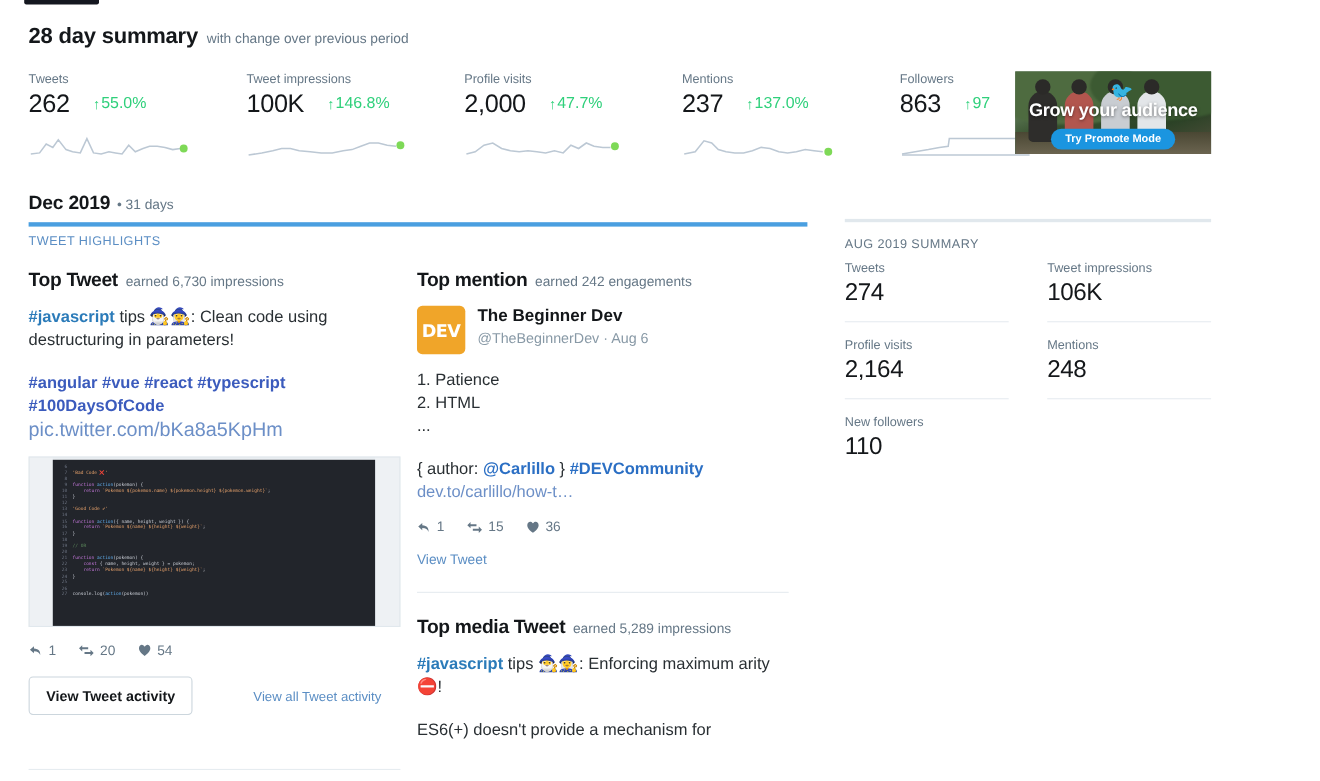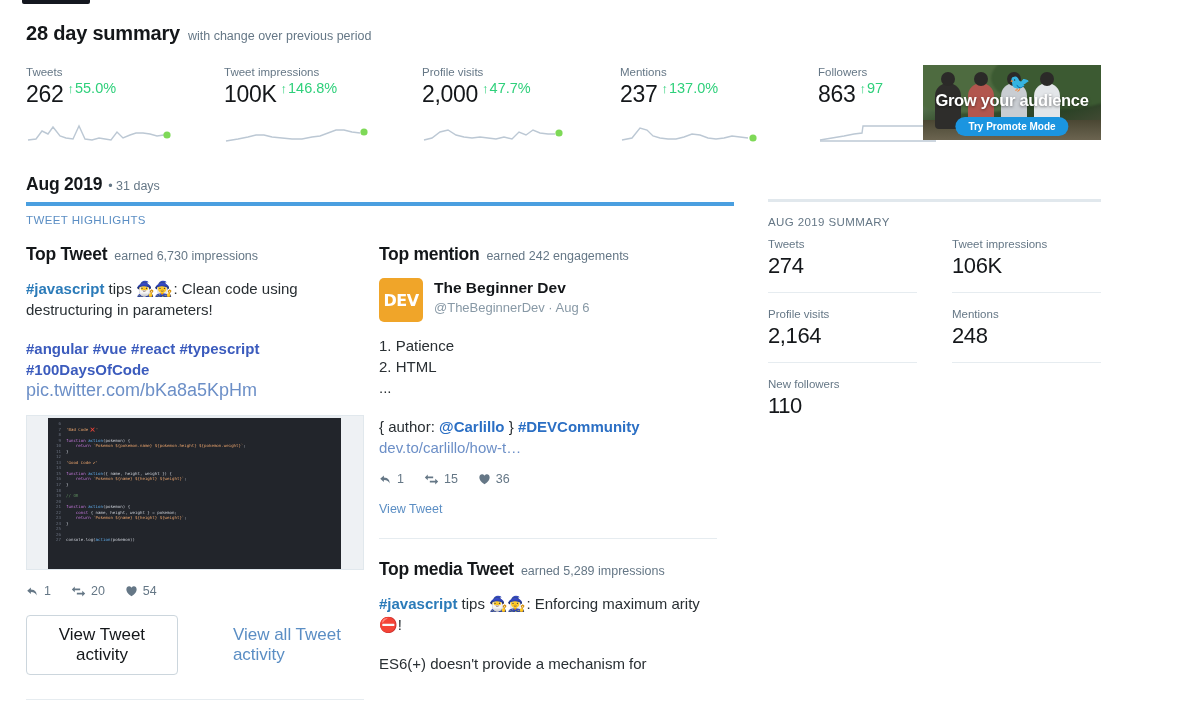--- a/index.html
+++ b/index.html
@@ -27,21 +27,21 @@
   
   .summary-wrap{ position:absolute; left:0; top:22px; width:1200px; }
   .summary-head{ padding-left:26px; display:flex; align-items:baseline; gap:8px;}
   .summary-title{ font-size:20px; font-weight:bold; color:#14171a; letter-spacing:-.2px;}
   .summary-sub{ font-size:12.5px; color:#657786; }
 
   .metrics{ display:flex; padding-left:26px; margin-top:20px; }
   .metric{ width:198px; }
   .metric.followers{ width:152px; }
   .metric-label{ font-size:11.5px; color:#657786; line-height:14px; }
-  .metric-row{ display:flex; align-items:flex-start; gap:4px; margin-top:1px;}
+  .metric-row{ display:flex; align-items:center; gap:21px; margin-top:1px;}
   .metric-value{ font-size:23px; color:#14171a; font-weight:normal; letter-spacing:-.3px; line-height:28px;}
   .metric-delta{ font-size:14.5px; color:#2fd07b; display:flex; align-items:center; gap:1px;}
   .metric-delta .arrow{ font-size:13px; line-height:1; }
 
   .spark{ margin-top:11px; width:148px; height:26px; display:block; }
   .metric.followers .spark{ width:120px; }
 
   
   .promote{
     position:absolute; left:923px; top:65px; width:178px; height:75px;
@@ -135,24 +135,24 @@
   .kw{ color:#c678dd; } .fn{ color:#61afef; } .st{ color:#e5a06a; }
   .cm{ color:#5c8a5c; }
 
   .eng-row{ display:flex; align-items:center; gap:20px; margin-top:14px; font-size:12.5px; color:#657786;}
   .eng{ display:flex; align-items:center; gap:5px; }
   .eng svg{ display:block; }
 
   .btn-row{ display:flex; align-items:center; margin-top:17px; }
   .btn{
     border:1px solid #ccd6dd; border-radius:4px; background:#fff;
-    font-size:17px; font-weight:normal; color:#14171a; padding:9px 15px; cursor:pointer;
+    font-size:13px; font-weight:bold; color:#14171a; padding:9px 15px; cursor:pointer;
     font-family:"Liberation Sans", sans-serif;
   }
-  .btn-link{ margin-left:55px; color:#5b8ec4; font-size:17px; cursor:pointer; }
+  .btn-link{ margin-left:55px; color:#5b8ec4; font-size:12px; cursor:pointer; }
 
   .hr-left{ position:absolute; left:26px; top:699px; width:338px; height:1px; background:#e6ecf0;}
 
   
   .col-mid{ position:absolute; left:379px; top:244px; width:340px; }
   .mention-user{ display:flex; gap:11px; margin-top:13px; align-items:flex-start; }
   .avatar{
     width:44px; height:44px; border-radius:5px; background:#f0a529;
     color:#fff; font-weight:bold; font-size:16px;
     display:flex; align-items:center; justify-content:center;
@@ -282,21 +282,21 @@
         <div class="p p2"></div>
         <div class="p p3"></div>
         <div class="p p4"></div>
     </div>
     <div class="bird">🐦</div>
     <div class="ptitle">Grow your audience</div>
     <div class="pbtn">Try Promote Mode</div>
   </div>
 
   <div class="month-head">
-    <span class="month-title">Aug 2019</span>
+    <span class="month-title">Dec 2019</span>
     <span class="month-sub">• 31 days</span>
   </div>
   <div class="blue-bar"></div>
   <div class="grey-bar"></div>
   <div class="tab-highlights">TWEET HIGHLIGHTS</div>
   <div class="summary-caption">AUG 2019 SUMMARY</div>
 
   <div class="col-left">
     <div class="card-head">
       <span class="card-title">Top Tweet</span>

